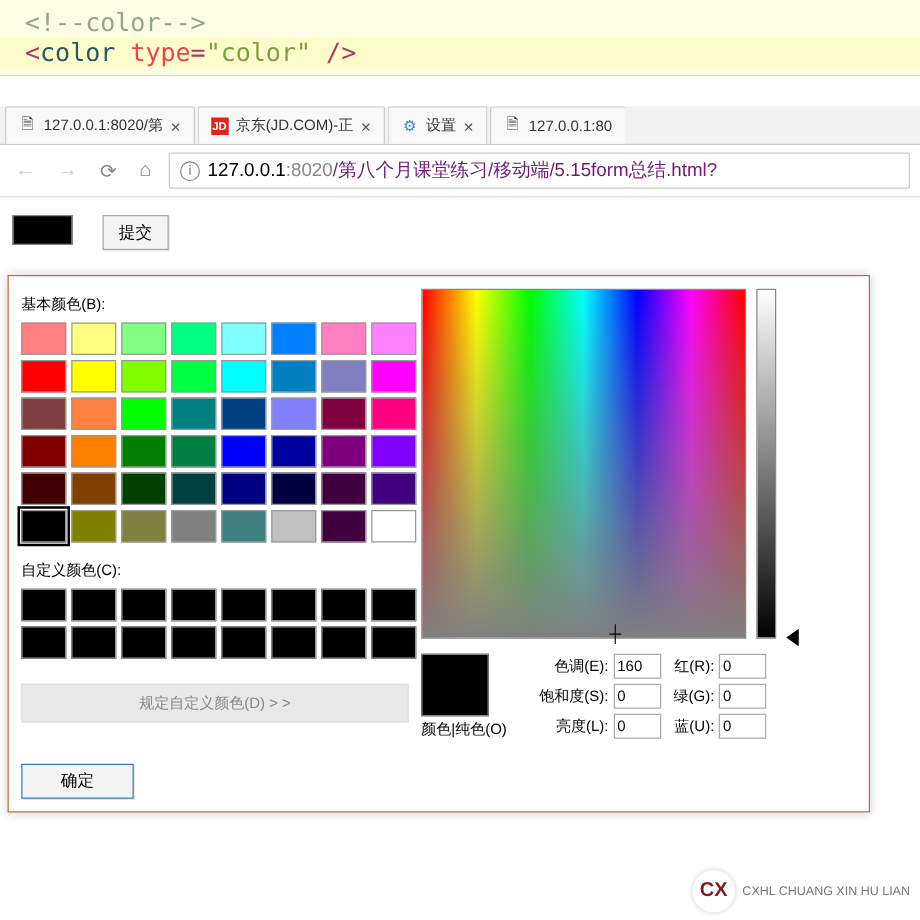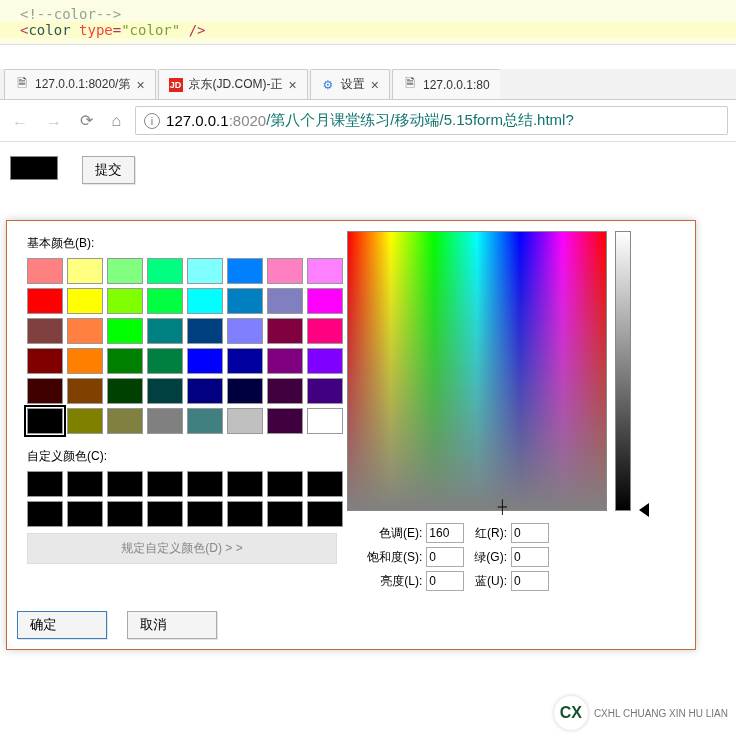--- a/index.html
+++ b/index.html
@@ -1,17 +1,17 @@
 <!DOCTYPE html>
 <html><head>
 <meta charset="utf-8">
 <style>
 * { box-sizing: border-box; margin: 0; padding: 0; }
 body { font-family: "Microsoft YaHei", Arial, sans-serif; font-size: 13px; background: #fff; width: 736px; height: 736px; overflow: hidden; }
-.code-area { background: #fdfde3; padding: 6px 0; font-family: "Consolas", monospace; font-size: 14px; border-bottom: 1px solid #ddd; }
+.code-area { background: #fdfde3; padding: 6px 0; font-family: "Consolas", monospace; font-size: 20px; border-bottom: 1px solid #ddd; }
 .code-line { padding: 0 20px; }
 .code-line.hl { background: #fdfdcc; }
 .comment { color: #94a38f; }
 .punct { color: #b0385e; }
 .tagname { color: #2b5361; }
 .attr { color: #ef4444; }
 .str { color: #7a9f3b; }
 .browser { background: #fff; margin-top: 24px; }
 .tabs { display: flex; background: #f2f2f2; border-bottom: 1px solid #ccc; padding: 0 4px; }
 .tab { display: flex; align-items: center; gap: 6px; padding: 6px 10px; border: 1px solid #ccc; border-bottom: none; margin-right: 2px; background: #f8f8f8; border-radius: 2px 2px 0 0; max-width: 190px; font-size: 12px; color: #333; }
@@ -22,45 +22,45 @@
 .nav-icon { color: #888; font-size: 16px; padding: 0 4px; }
 .nav-icon.disabled { color: #ccc; }
 .url-box { flex: 1; display: flex; align-items: center; border: 1px solid #ccc; border-radius: 2px; padding: 4px 8px; font-size: 15px; }
 .url-info { display: inline-flex; align-items:center; justify-content:center; width:16px; height:16px; border:1px solid #888; border-radius:50%; font-size:11px; margin-right:6px; color:#777; }
 .page-body { padding: 14px 10px; display: flex; gap: 24px; }
 .color-box { width: 48px; height: 24px; background: #000; border: 1px solid #888; }
 .btn { border: 1px solid #aaa; background: #f4f4f4; padding: 4px 12px; box-shadow: 1px 1px 0 rgba(0,0,0,0.1); }
 .dialog { position: absolute; top: 220px; left: 6px; width: 690px; background: #fff; border: 1px solid #c66a3c; box-shadow: 0 0 8px rgba(0,0,0,0.2); }
 .dialog-title { display: flex; align-items: center; justify-content: space-between; padding: 6px 10px; border-bottom: 1px solid #eee; }
 .dialog-close { font-size: 18px; font-weight: 300; }
-.dialog-body { display: flex; padding: 10px 10px 6px 20px; gap: 10px; }
+.dialog-body { display: flex; padding: 10px 10px 6px 10px; gap: 10px; }
 .left-col { width: 310px; }
 .section-label { font-size: 12px; margin: 4px 0 6px; }
 .swatch-grid { display: grid; grid-template-columns: repeat(8, 36px); gap: 4px; }
 .swatch { width: 36px; height: 26px; border: 1px solid #999; }
 .swatch.sel { outline: 2px solid #000; outline-offset: 1px; }
 .custom-row { display: grid; grid-template-columns: repeat(8, 36px); gap: 4px; margin-top:4px; }
-.define-btn { width: 100%; margin-top: 6px; background: #e8e8e8; color: #888; padding: 6px 0; text-align: center; font-size:12px; border:1px solid #ddd; }
+.define-btn { width: 100%; margin-top: 20px; background: #e8e8e8; color: #888; padding: 6px 0; text-align: center; font-size:12px; border:1px solid #ddd; }
 .right-col { display:flex; gap: 8px; }
 .gradient { width: 260px; height: 280px; background: linear-gradient(to bottom, rgba(128,128,128,0) 0%, rgba(128,128,128,1) 100%), linear-gradient(to right, red, yellow, lime, cyan, blue, magenta, red); position: relative; border: 1px solid #888; }
 .gradient-cursor { position:absolute; bottom:1px; left:58%; width:10px; height:10px; }
 .lum-bar { width: 16px; height: 280px; background: linear-gradient(to bottom, #fff, #808080, #000); border:1px solid #888; }
 .lum-arrow { margin-top: 272px; border-top: 7px solid transparent; border-bottom: 7px solid transparent; border-right: 10px solid #000; width:0; height:0; }
 .values { display: flex; gap: 6px; margin-top: 6px; align-items: flex-start; }
 .preview { width: 54px; height: 50px; background: #000; border:1px solid #888; }
 .preview-label { font-size: 12px; text-align:center; margin-top:2px; }
 .val-cols { display: flex; gap: 10px; font-size: 12px; }
 .val-col label { display: flex; align-items: center; justify-content: flex-end; gap: 4px; margin-bottom: 4px; }
 .val-col input { width: 38px; border: 1px solid #aaa; padding: 2px; font-size:12px; }
 .add-btn { width: 260px; margin-top: 6px; padding: 6px; border:1px solid #aaa; background:#f4f4f4; font-size:12px; }
 .dialog-footer { display: flex; gap: 20px; padding: 10px; }
-.dialog-footer .btn { width: 90px; text-align: left; }
+.dialog-footer .btn { width: 90px; text-align: center; }
 .dialog-footer .btn.primary { border:1px solid #3a7ec2; }
 .watermark { position: absolute; right: 8px; bottom: 6px; text-align: right; font-size: 10px; color: #777; display:flex; align-items:center; gap:6px; }
-.wm-logo { width: 34px; height: 34px; border-radius:50%; background:#fff; display:flex; align-items:center; justify-content:center; font-weight:bold; font-size:16px; color:#14532d; box-shadow:0 0 4px rgba(0,0,0,0.2); }
+.wm-logo { width: 34px; height: 34px; border-radius:50%; background:#fff; display:flex; align-items:center; justify-content:center; font-weight:bold; font-size:16px; color:#7f1d1d; box-shadow:0 0 4px rgba(0,0,0,0.2); }
 </style>
 </head>
 <body>
 
 <div class="code-area">
   <div class="code-line"><span class="comment">&lt;!--color--&gt;</span></div>
   <div class="code-line hl"><span class="punct">&lt;</span><span class="tagname">color</span> <span class="attr">type</span><span class="punct">=</span><span class="str">"color"</span><span class="punct"> /&gt;</span></div>
 </div>
 
 <div class="browser">
@@ -87,21 +87,21 @@
   </div>
   <div class="addr-bar">
     <span class="nav-icon disabled">←</span>
     <span class="nav-icon disabled">→</span>
     <span class="nav-icon">⟳</span>
     <span class="nav-icon">⌂</span>
     <div class="url-box">
       <span class="url-info">i</span>
       <span>127.0.0.1</span>
         <span style="color:#888;">:8020</span>
-        <span style="color:#0f766e;">/第八个月课堂练习/移动端/5.15form总结.html?</span>
+        <span style="color:#701a75;">/第八个月课堂练习/移动端/5.15form总结.html?</span>
     </div>
   </div>
   <div class="page-body">
     <div class="color-box"></div>
     <button class="btn">提交</button>
   </div>
 </div>
 
 <div class="dialog">
   <div class="dialog-body">
@@ -182,20 +182,24 @@
     </div>
     <div style="flex:1;">
       <div class="right-col">
         <div class="gradient">
           <div class="gradient-cursor">┼</div>
         </div>
         <div class="lum-bar"></div>
         <div class="lum-arrow"></div>
       </div>
       <div class="values">
+        <div>
+          <div class="preview"></div>
+          <div class="preview-label">颜色|纯色(O)</div>
+        </div>
         <div class="val-cols" style="margin-left:20px;">
           <div class="val-col">
             <label>
                 <span>色调(E):</span>
                 <input value="160" style="">
               </label>
             <label>
                 <span>饱和度(S):</span>
                 <input value="0" style="">
               </label>
@@ -217,21 +221,20 @@
                 <span>蓝(U):</span>
                 <input value="0" style="">
               </label>
           </div>
         </div>
       </div>
     </div>
   </div>
   <div class="dialog-footer">
     <button class="btn primary">确定</button>
-    <button class="btn">取消</button>
   </div>
 </div>
 
 <div class="watermark">
   <div class="wm-logo">CX</div>
   <div>
     <div>CXHL CHUANG XIN HU LIAN</div>
   </div>
 </div>
 

